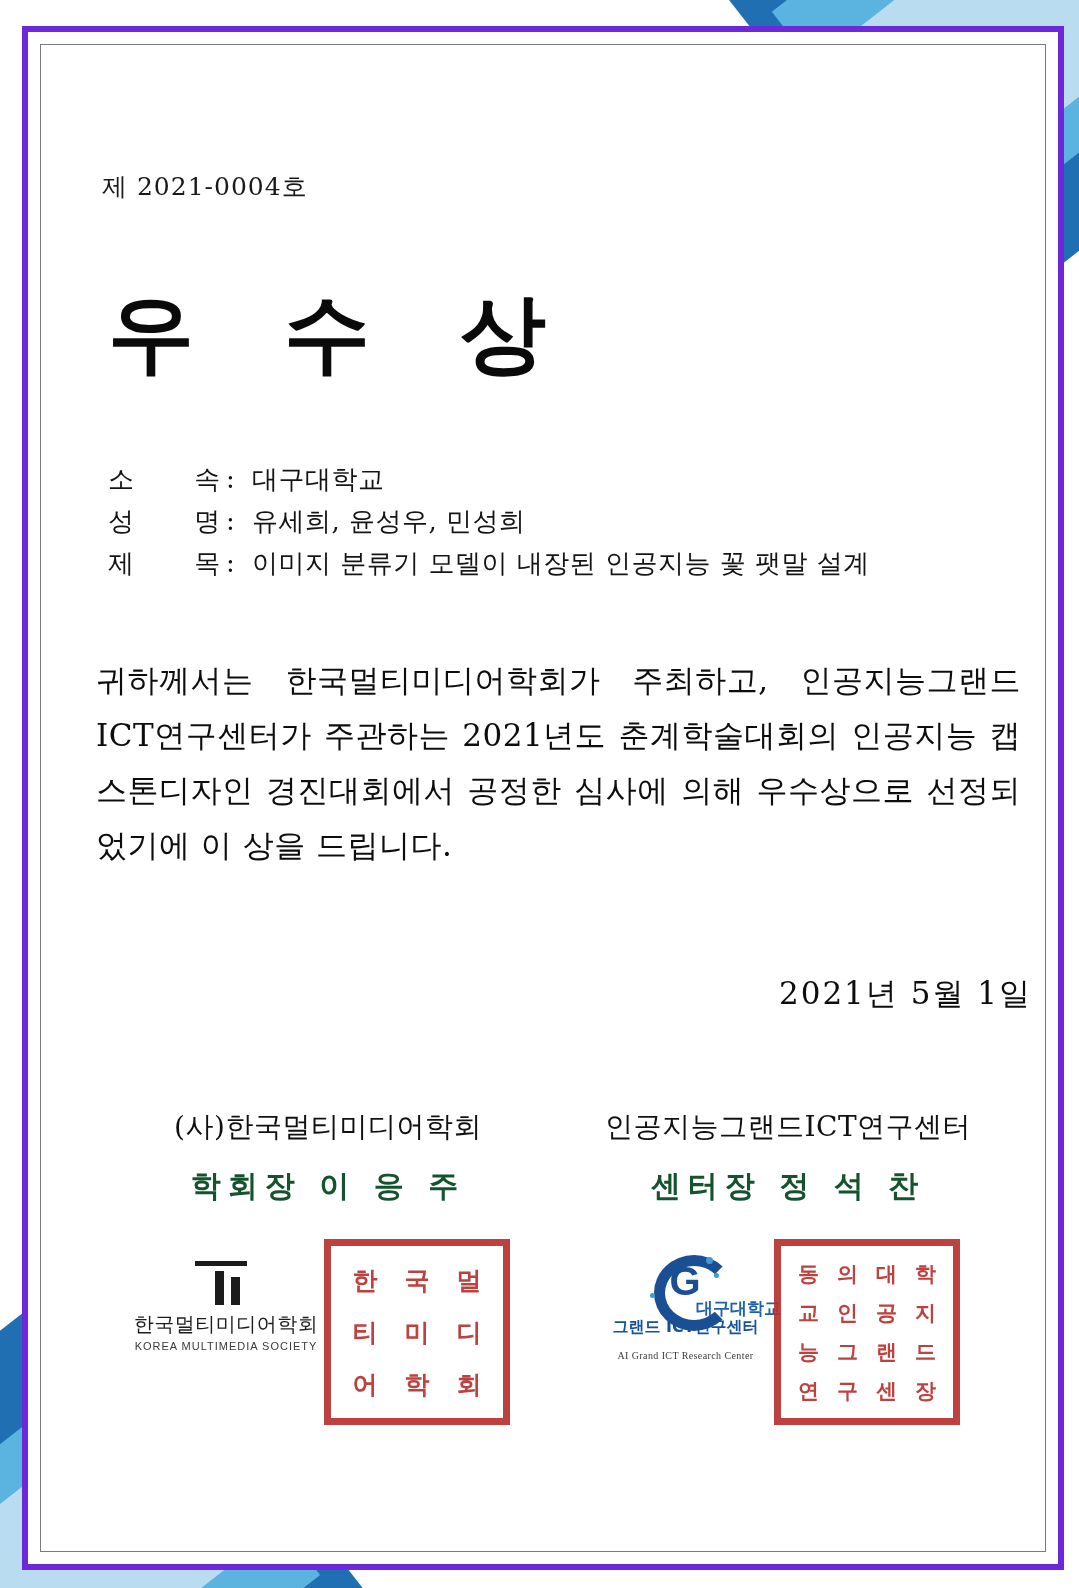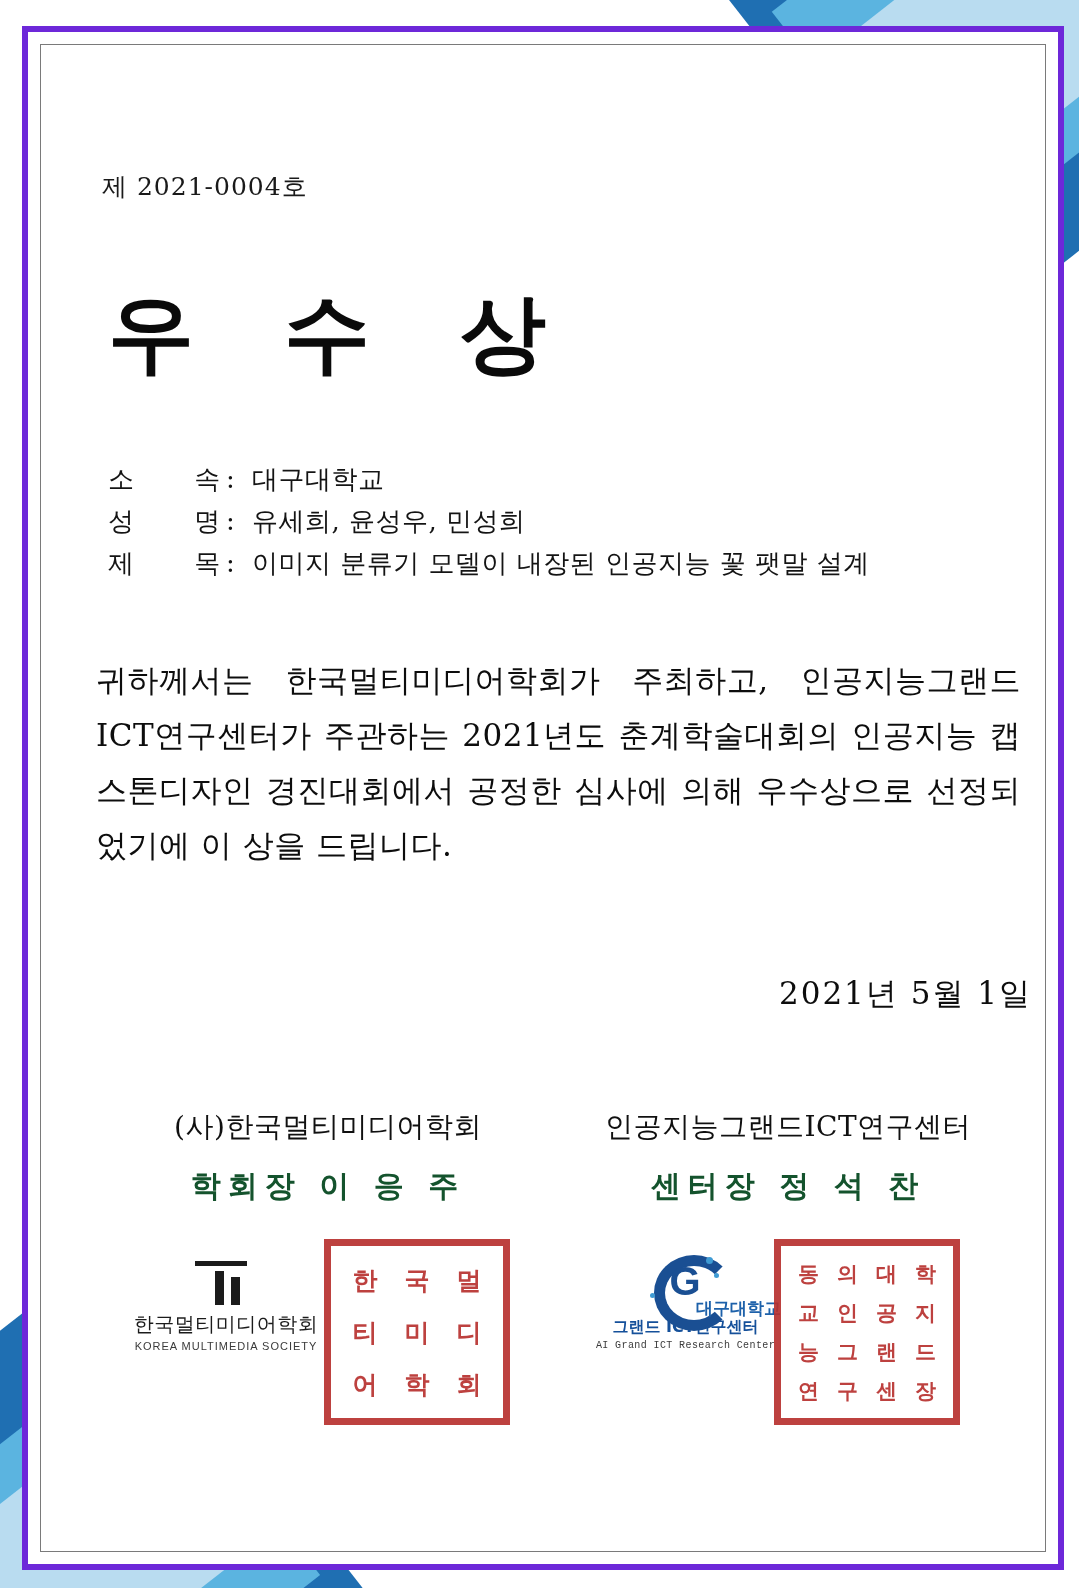--- a/index.html
+++ b/index.html
@@ -284,22 +284,22 @@
     font-size: 16px;
     font-weight: 700;
     color: #15509a;
     letter-spacing: 0;
     font-family: "DejaVu Sans", sans-serif;
   }
   .ict-en {
     font-size: 10px;
     color: #3b3b3b;
     letter-spacing: 0.4px;
-    margin-top: 2px;
-    font-family: Liberation Mono, monospace;
+    margin-top: 12px;
+    font-family: Liberation Serif, serif;
   }
   .ict-badge {
     position: absolute;
     left: 118px;
     top: 44px;
     font-size: 17px;
     font-weight: 700;
     color: #1d61aa;
     font-family: "DejaVu Sans", sans-serif;
   }

